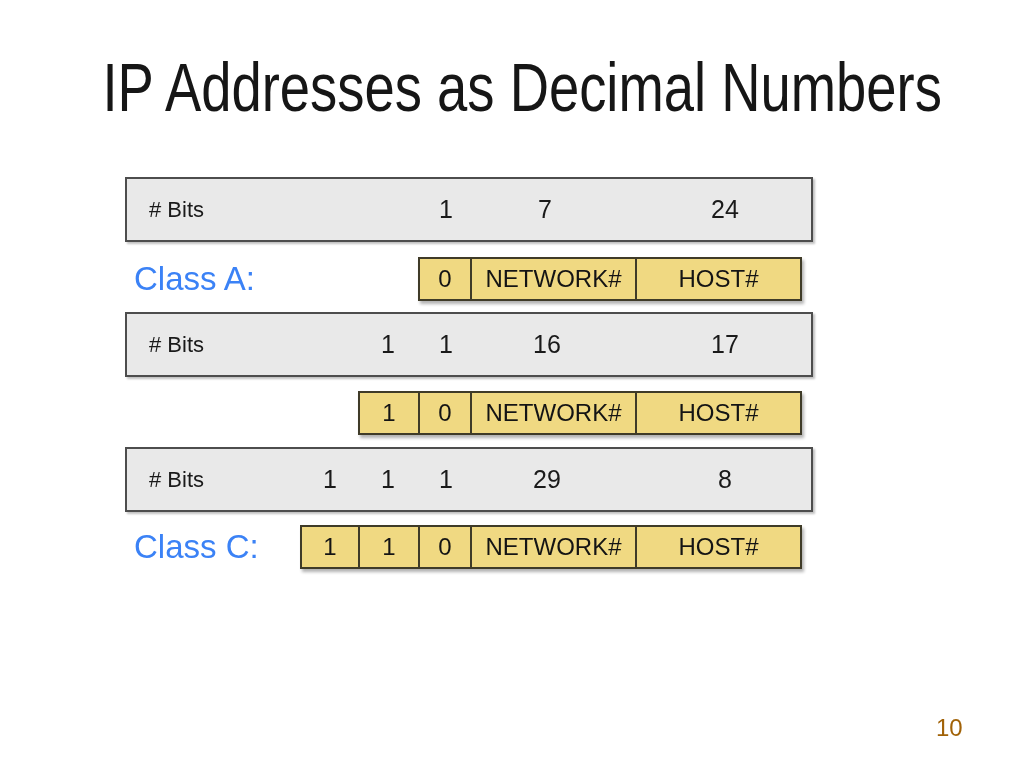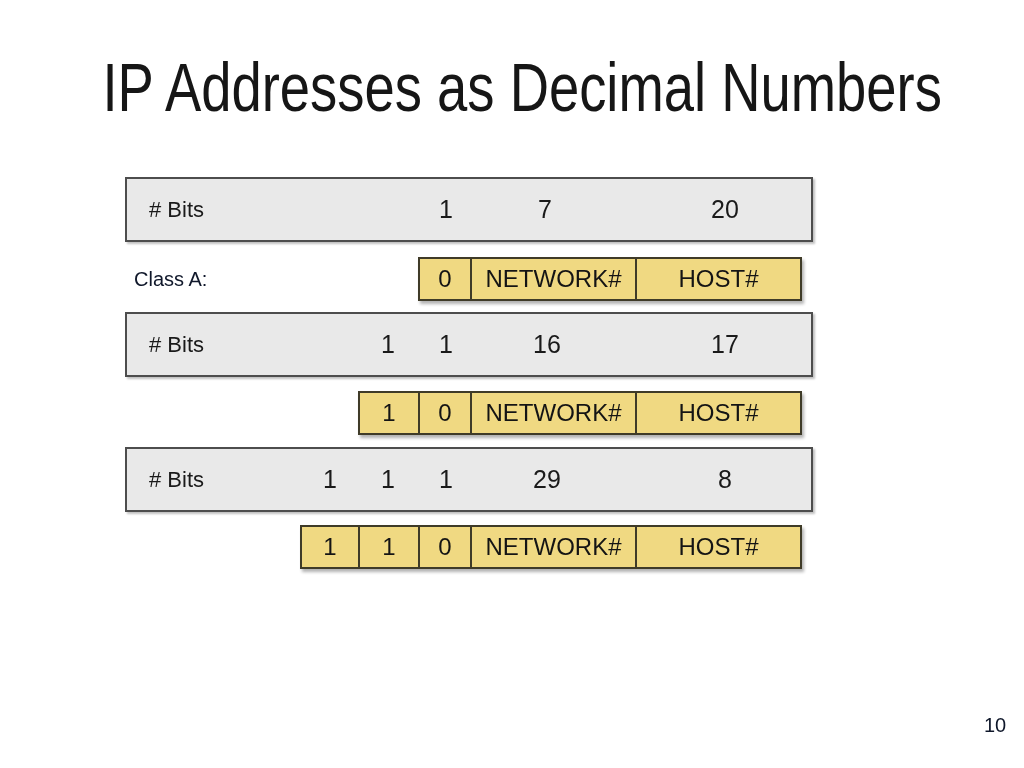--- a/index.html
+++ b/index.html
@@ -55,22 +55,22 @@
     transform: translateX(-50%);
     font-size: 25px;
     color: #1a1a1a;
   }
   .class-label {
     position: absolute;
     left: 134px;
     height: 44px;
     display: flex;
     align-items: center;
-    font-size: 20px;
-    color: #0f172a;
+    font-size: 33px;
+    color: #3b82f6;
   }
   .cellrow {
     position: absolute;
     display: flex;
     height: 44px;
     box-shadow: 2px 3px 3px rgba(0,0,0,0.3);
   }
   .cell {
     box-sizing: border-box;
     height: 100%;
@@ -78,38 +78,38 @@
     background: #F0D982;
     display: flex;
     align-items: center;
     justify-content: center;
     font-size: 24px;
     color: #141414;
   }
   .cell + .cell { margin-left: -2px; text-align: center; }
   .page-num {
     position: absolute;
-    left: 984px;
+    left: 936px;
     top: 714px;
-    font-size: 20px;
-    color: #0f172a;
+    font-size: 24px;
+    color: #a16207;
   }
 </style>
 </head>
 <body>
 
 <div class="slide">
 
   <h1 class="title">IP Addresses as Decimal Numbers</h1>
 
   <div class="bitsbar" style="top:177px">
     <span class="bits-label"># Bits</span>
     <span class="bit-num" style="left:319px">1</span>
     <span class="bit-num" style="left:418px">7</span>
-    <span class="bit-num" style="left:598px">20</span>
+    <span class="bit-num" style="left:598px">24</span>
   </div>
 
   <div class="class-label" style="top:257px">Class A:</div>
   <div class="cellrow" style="top:257px;left:418px">
     <div class="cell" style="width:54px">0</div>
     <div class="cell" style="width:167px">NETWORK#</div>
     <div class="cell" style="width:167px">HOST#</div>
   </div>
 
   <div class="bitsbar" style="top:312px">
@@ -129,20 +129,21 @@
 
   <div class="bitsbar" style="top:447px">
     <span class="bits-label"># Bits</span>
     <span class="bit-num" style="left:203px">1</span>
     <span class="bit-num" style="left:261px">1</span>
     <span class="bit-num" style="left:319px">1</span>
     <span class="bit-num" style="left:420px">29</span>
     <span class="bit-num" style="left:598px">8</span>
   </div>
 
+  <div class="class-label" style="top:525px">Class C:</div>
   <div class="cellrow" style="top:525px;left:300px">
     <div class="cell" style="width:60px">1</div>
     <div class="cell" style="width:62px">1</div>
     <div class="cell" style="width:54px">0</div>
     <div class="cell" style="width:167px">NETWORK#</div>
     <div class="cell" style="width:167px">HOST#</div>
   </div>
 
   <div class="page-num">10</div>
 

